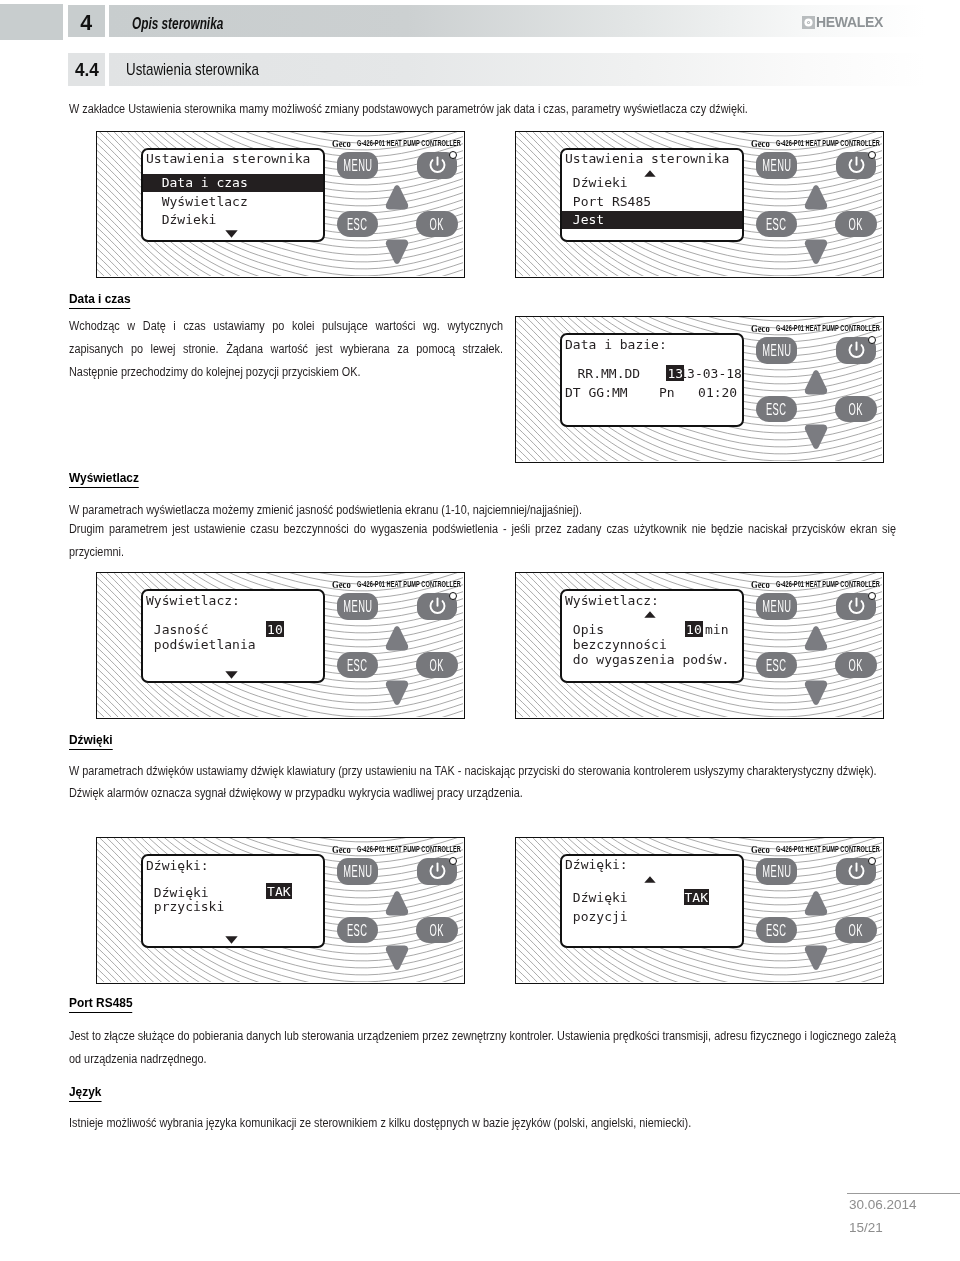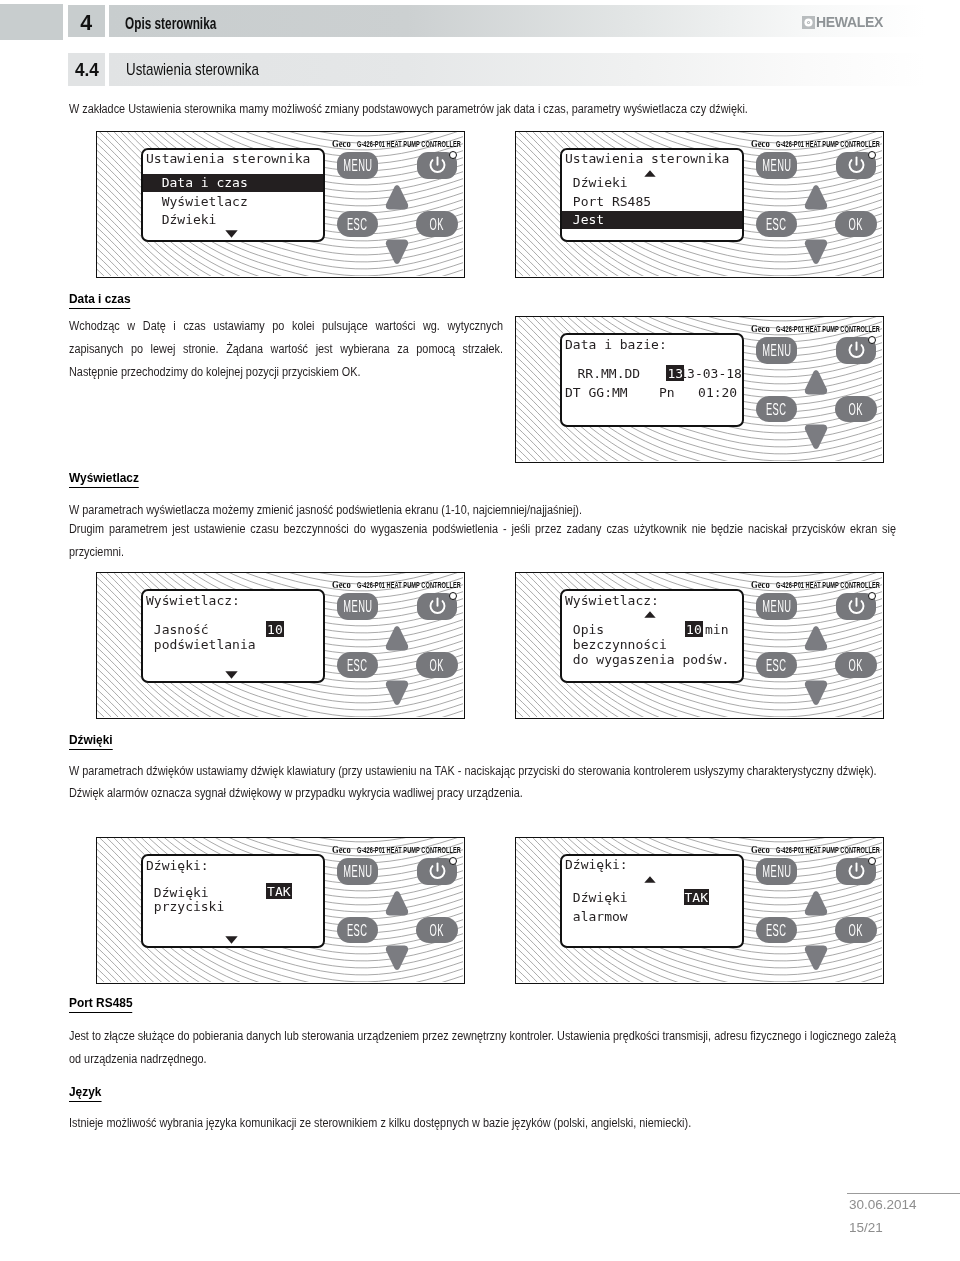--- a/index.html
+++ b/index.html
@@ -9,21 +9,21 @@
   .page{position:absolute;left:0;top:0;width:960px;height:1261px;}
 
   
   .hdr-leftblock{position:absolute;left:0;top:4px;width:63px;height:36px;background:#c8cdce;}
   .hdr-num{position:absolute;left:68px;top:4.5px;width:37px;height:32px;background:#c8cdce;
            display:flex;align-items:center;justify-content:center;box-sizing:border-box;padding-top:6px;}
   .hdr-num span{font-size:22.5px;font-weight:bold;color:#111;display:inline-block;line-height:1;
                 transform:scaleX(0.95);transform-origin:center;}
   .hdr-title{position:absolute;left:109px;top:4.5px;width:851px;height:32px;
              background:linear-gradient(to right,#c8cdce 0%,#ccd0d1 35%,#e3e6e6 62%,#f7f8f8 82%,#fff 96%);
-             display:flex;align-items:center;padding:6px 0 0 16px;box-sizing:border-box;}
+             display:flex;align-items:center;padding:6px 0 0 23px;box-sizing:border-box;font-style:italic;}
   .hdr-title span{font-size:16.2px;font-weight:bold;color:#111;display:inline-block;line-height:1;
                   transform:scaleX(0.73);transform-origin:left center;white-space:nowrap;}
   .hdr-logo{position:absolute;left:802px;top:14px;display:flex;align-items:center;}
   .hdr-logo-text{font-size:14.6px;font-weight:bold;color:#8e9396;letter-spacing:-0.35px;
                  display:inline-block;transform:scaleX(0.96);transform-origin:left center;}
 
   .sec-num{position:absolute;left:68px;top:52.5px;width:37px;height:33px;background:#e1e3e4;
            display:flex;align-items:center;justify-content:center;box-sizing:border-box;padding-top:3px;}
   .sec-num span{font-size:18.5px;font-weight:bold;color:#111;display:inline-block;line-height:1;
                 transform:scaleX(0.93);transform-origin:center;}
@@ -42,21 +42,21 @@
   .h3 span{border-bottom:1.1px solid #000;padding-bottom:2px;display:inline-block;}
 
   
   .foot-rule{position:absolute;left:847px;top:1193px;width:113px;height:1px;background:#9b9b9b;}
   .foot-date{position:absolute;left:849px;top:1197px;font-size:13.5px;color:#8d8d8d;}
   .foot-page{position:absolute;left:849px;top:1220px;font-size:13.5px;color:#8d8d8d;}
 
   
   .ctrl{position:absolute;box-sizing:border-box;border:1.5px solid #111;background:#fff;overflow:hidden;}
   .ctrl .waves{position:absolute;left:0;top:0;}
-  .geco{position:absolute;white-space:nowrap;display:flex;align-items:flex-end;}
+  .geco{position:absolute;white-space:nowrap;display:flex;align-items:center;}
   .geco-brand{font-family:"Liberation Serif",serif;font-weight:bold;font-size:9.6px;color:#111;
               display:inline-block;transform:scaleX(0.9);transform-origin:left bottom;}
   .geco-model{font-size:8.6px;color:#111;font-weight:bold;display:inline-block;line-height:1;
               transform:scaleX(0.655);transform-origin:left bottom;margin-left:4px;letter-spacing:0.08px;}
   .btn{position:absolute;background:#77787c;color:#fff;display:flex;align-items:center;justify-content:center;
        line-height:1;box-sizing:border-box;}
   .btxt{font-size:16.5px;letter-spacing:0.8px;display:inline-block;line-height:1;
         transform:scaleX(0.565);transform-origin:center;white-space:nowrap;}
   .led{position:absolute;border-radius:50%;background:#fff;border:1.5px solid #111;box-sizing:border-box;}
   .tri{position:absolute;}
@@ -834,21 +834,21 @@
         <svg class="tri" style="left:288px;top:52px" width="24" height="27" viewBox="0 0 24 27">
           <path d="M9.3 3.2 C10.6 0.7 13.4 0.7 14.7 3.2 L22.6 19.6 C24.0 22.6 22.6 25.6 19.4 25.6 L4.6 25.6 C1.4 25.6 0.0 22.6 1.4 19.6 Z" fill="#7b7c81"></path>
         </svg>
         <svg class="tri" style="left:288px;top:107px" width="24" height="27" viewBox="0 0 24 27">
           <path d="M14.7 23.0 C13.4 25.5 10.6 25.5 9.3 23.0 L1.4 6.6 C0.0 3.6 1.4 0.6 4.6 0.6 L19.4 0.6 C22.6 0.6 24.0 3.6 22.6 6.6 Z" fill="#7b7c81"></path>
         </svg>
         <div class="lcd" style="left:43.5px;top:16px;width:184px;height:94px">
           <div class="lcdhl" style="left:122px;top:33px;width:25.46px;height:16px"></div>
           <div class="lcdtxt" style="left:3.5px;top:2px">Dźwięki:</div>
           <div class="lcdtxt" style="left:3.5px;top:35px"> Dźwięki</div>
-          <div class="lcdtxt" style="left:3.5px;top:53.5px"> alarmow</div>
+          <div class="lcdtxt" style="left:3.5px;top:53.5px"> pozycji</div>
           <div class="lcdtxt lcdinv" style="left:123px;top:35px">TAK</div>
           <svg style="position:absolute;left:82.2px;top:19.8px" width="12" height="7" viewBox="0 0 12 7">
             <path d="M0.3 6.7 H11.7 L6 0.3 Z" fill="#231f20"></path>
           </svg>
         </div>
       </div>
     </div>
 </div>
 
 </body></html>

